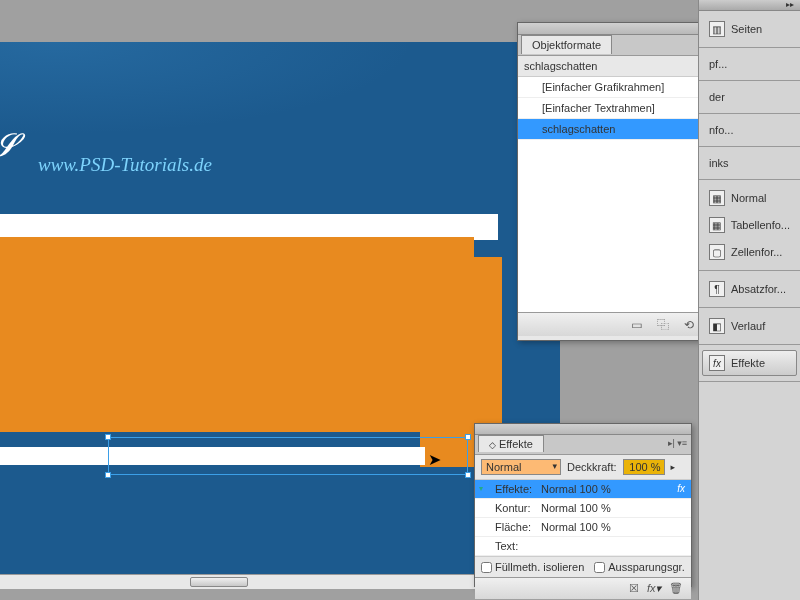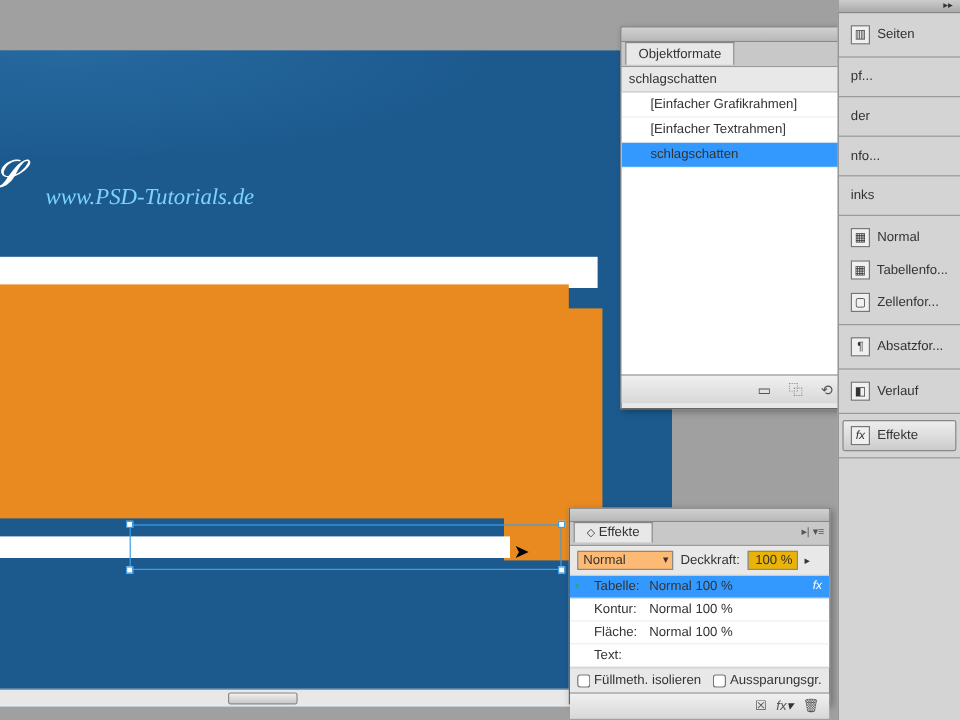--- a/index.html
+++ b/index.html
@@ -136,21 +136,21 @@
   </div>
   <div class="fx-row1">
     <div class="fx-sel">Normal</div>
     <span>Deckkraft:</span>
     <div class="fx-op">100 %</div>
     <span style="font-size:9px">▸</span>
   </div>
   <div class="fx-list">
     <div class="fx-item sel">
       <span class="arr">▾</span>
-      <span class="lbl">Tabelle:</span>
+      <span class="lbl">Effekte:</span>
       <span class="val">Normal 100 %</span>
       <span class="fxi">fx</span>
     </div>
     <div class="fx-item">
       <span class="lbl">Kontur:</span>
       <span class="val">Normal 100 %</span>
     </div>
     <div class="fx-item">
       <span class="lbl">Fläche:</span>
       <span class="val">Normal 100 %</span>

